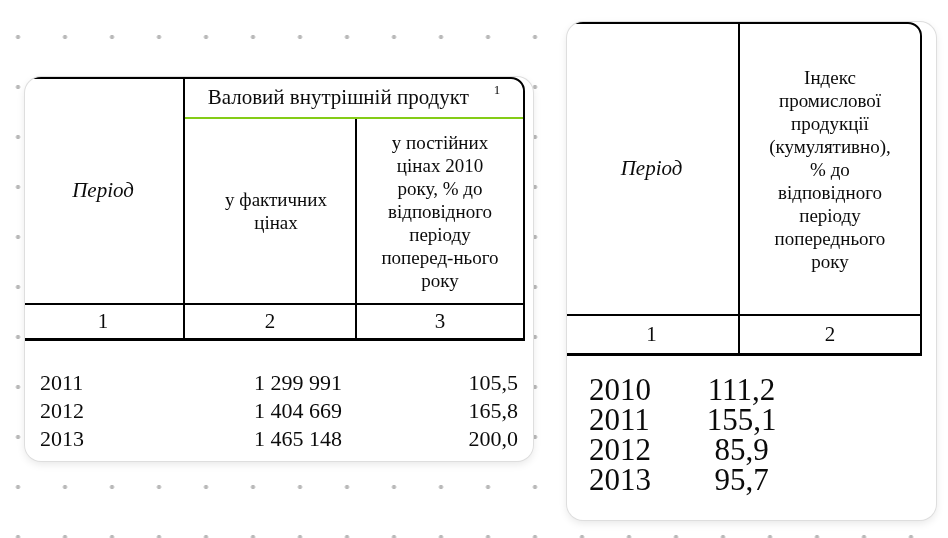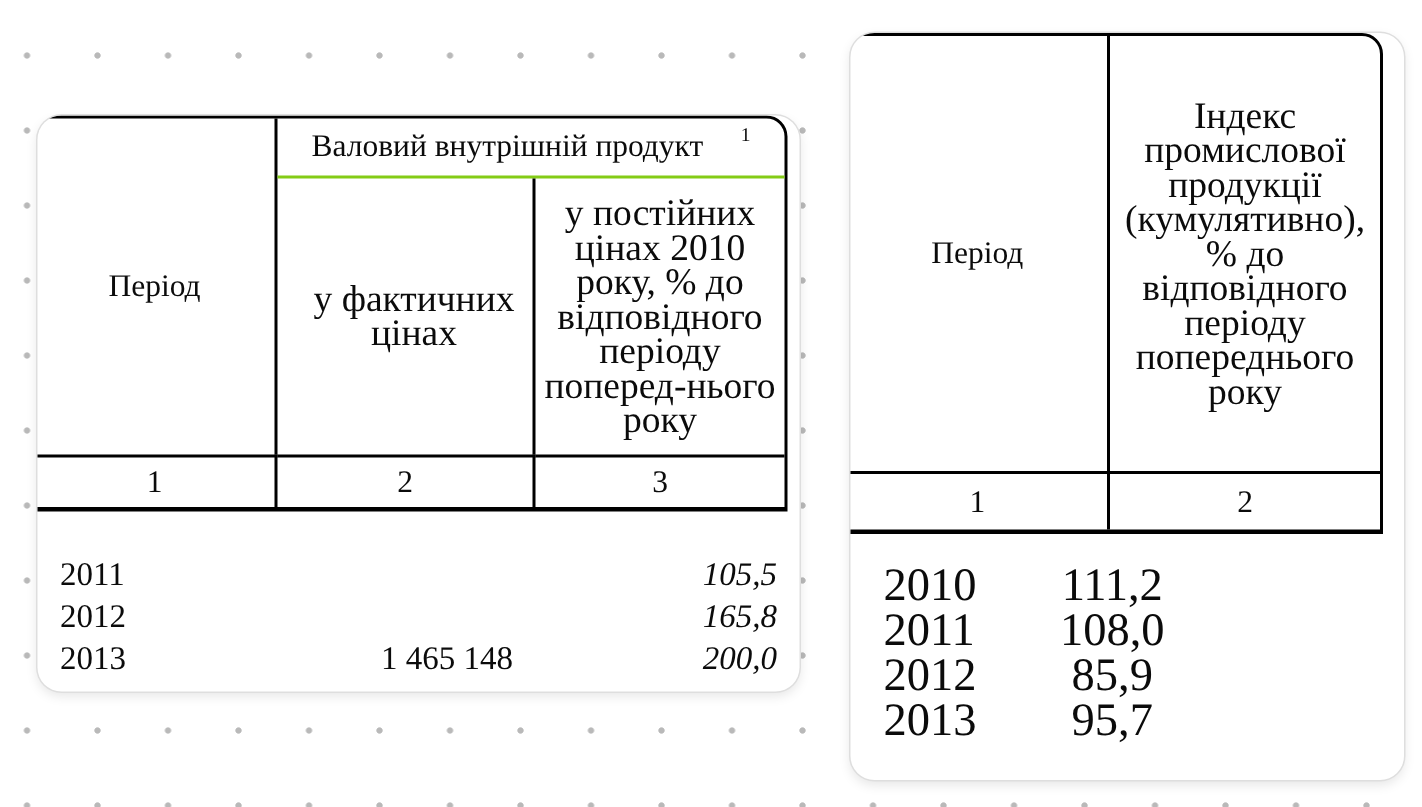--- a/index.html
+++ b/index.html
@@ -41,23 +41,23 @@
     grid-template-rows:290px 39px;
     grid-template-areas:
       "p i"
       "n1 n2";
   }
 
   .cell {
     display:flex; align-items:center; justify-content:center;
     text-align:center; font-size:21px; line-height:1.2;
   }
-  .cell.small { font-size:25px; line-height:23px; white-space:pre-line; }
+  .cell.small { font-size:19px; line-height:23px; white-space:pre-line; }
 
-  .a-p  { grid-area:p;  border-right:2px solid #000; }
+  .a-p  { grid-area:p;  border-right:2px solid #000;font-style:italic; }
   .a-g  { grid-area:g;  border-bottom:2px solid #84cc16;gap:20px; }
   .a-a  { grid-area:a;  border-right:2px solid #000;padding-left:12px; }
   .a-c  { grid-area:c; }
   .a-i  { grid-area:i; }
   .a-n1 { grid-area:n1; border-top:2px solid #000; border-right:2px solid #000; }
   .a-n2 { grid-area:n2; border-top:2px solid #000; }
   #tbl-left .a-n2 { border-right:2px solid #000; }
   .a-n3 { grid-area:n3; border-top:2px solid #000; }
 
   sup.fn { font-size:13px; position:relative; top:-8px; margin-left:5px; }
@@ -65,21 +65,21 @@
   .data { position:absolute; left:0; width:100%; }
   #data-left  { top:264px; padding-top:28px; font-size:22px; }
   #data-right { top:334px; padding-top:19px; font-size:31px; }
 
   .drow { position:relative; height:28px; line-height:28px; }
   #data-right .drow { height:30px; line-height:30px; }
 
   .drow span { position:absolute; top:0; display:block; }
   #data-left  .yy  { left:15px; }
   #data-left  .v2  { left:0; width:317px; text-align:right; }
-  #data-left  .v3  { left:0; width:493px; text-align:right;font-style:italic; }
+  #data-left  .v3  { left:0; width:493px; text-align:right; }
   #data-right .yy  { left:22px; }
   #data-right .val { left:0; width:349px; text-align:center; }
 </style>
 </head>
 <body>
 
 <div id="canvas">
 
   <div class="card" id="card-left">
     <div class="tbl" id="tbl-left">
@@ -97,24 +97,26 @@
 періоду
 поперед-нього
 року</div>
       <div class="cell a-n1">1</div>
       <div class="cell a-n2">2</div>
       <div class="cell a-n3">3</div>
     </div>
     <div class="data" id="data-left">
       <div class="drow">
         <span class="yy">2011</span>
+        <span class="v2">1 299 991</span>
         <span class="v3">105,5</span>
       </div>
       <div class="drow">
         <span class="yy">2012</span>
+        <span class="v2">1 404 669</span>
         <span class="v3">165,8</span>
       </div>
       <div class="drow">
         <span class="yy">2013</span>
         <span class="v2">1 465 148</span>
         <span class="v3">200,0</span>
       </div>
     </div>
   </div>
 
@@ -133,21 +135,21 @@
       <div class="cell a-n1">1</div>
       <div class="cell a-n2">2</div>
     </div>
     <div class="data" id="data-right">
       <div class="drow">
         <span class="yy">2010</span>
         <span class="val">111,2</span>
       </div>
       <div class="drow">
         <span class="yy">2011</span>
-        <span class="val">108,0</span>
+        <span class="val">155,1</span>
       </div>
       <div class="drow">
         <span class="yy">2012</span>
         <span class="val">85,9</span>
       </div>
       <div class="drow">
         <span class="yy">2013</span>
         <span class="val">95,7</span>
       </div>
     </div>

